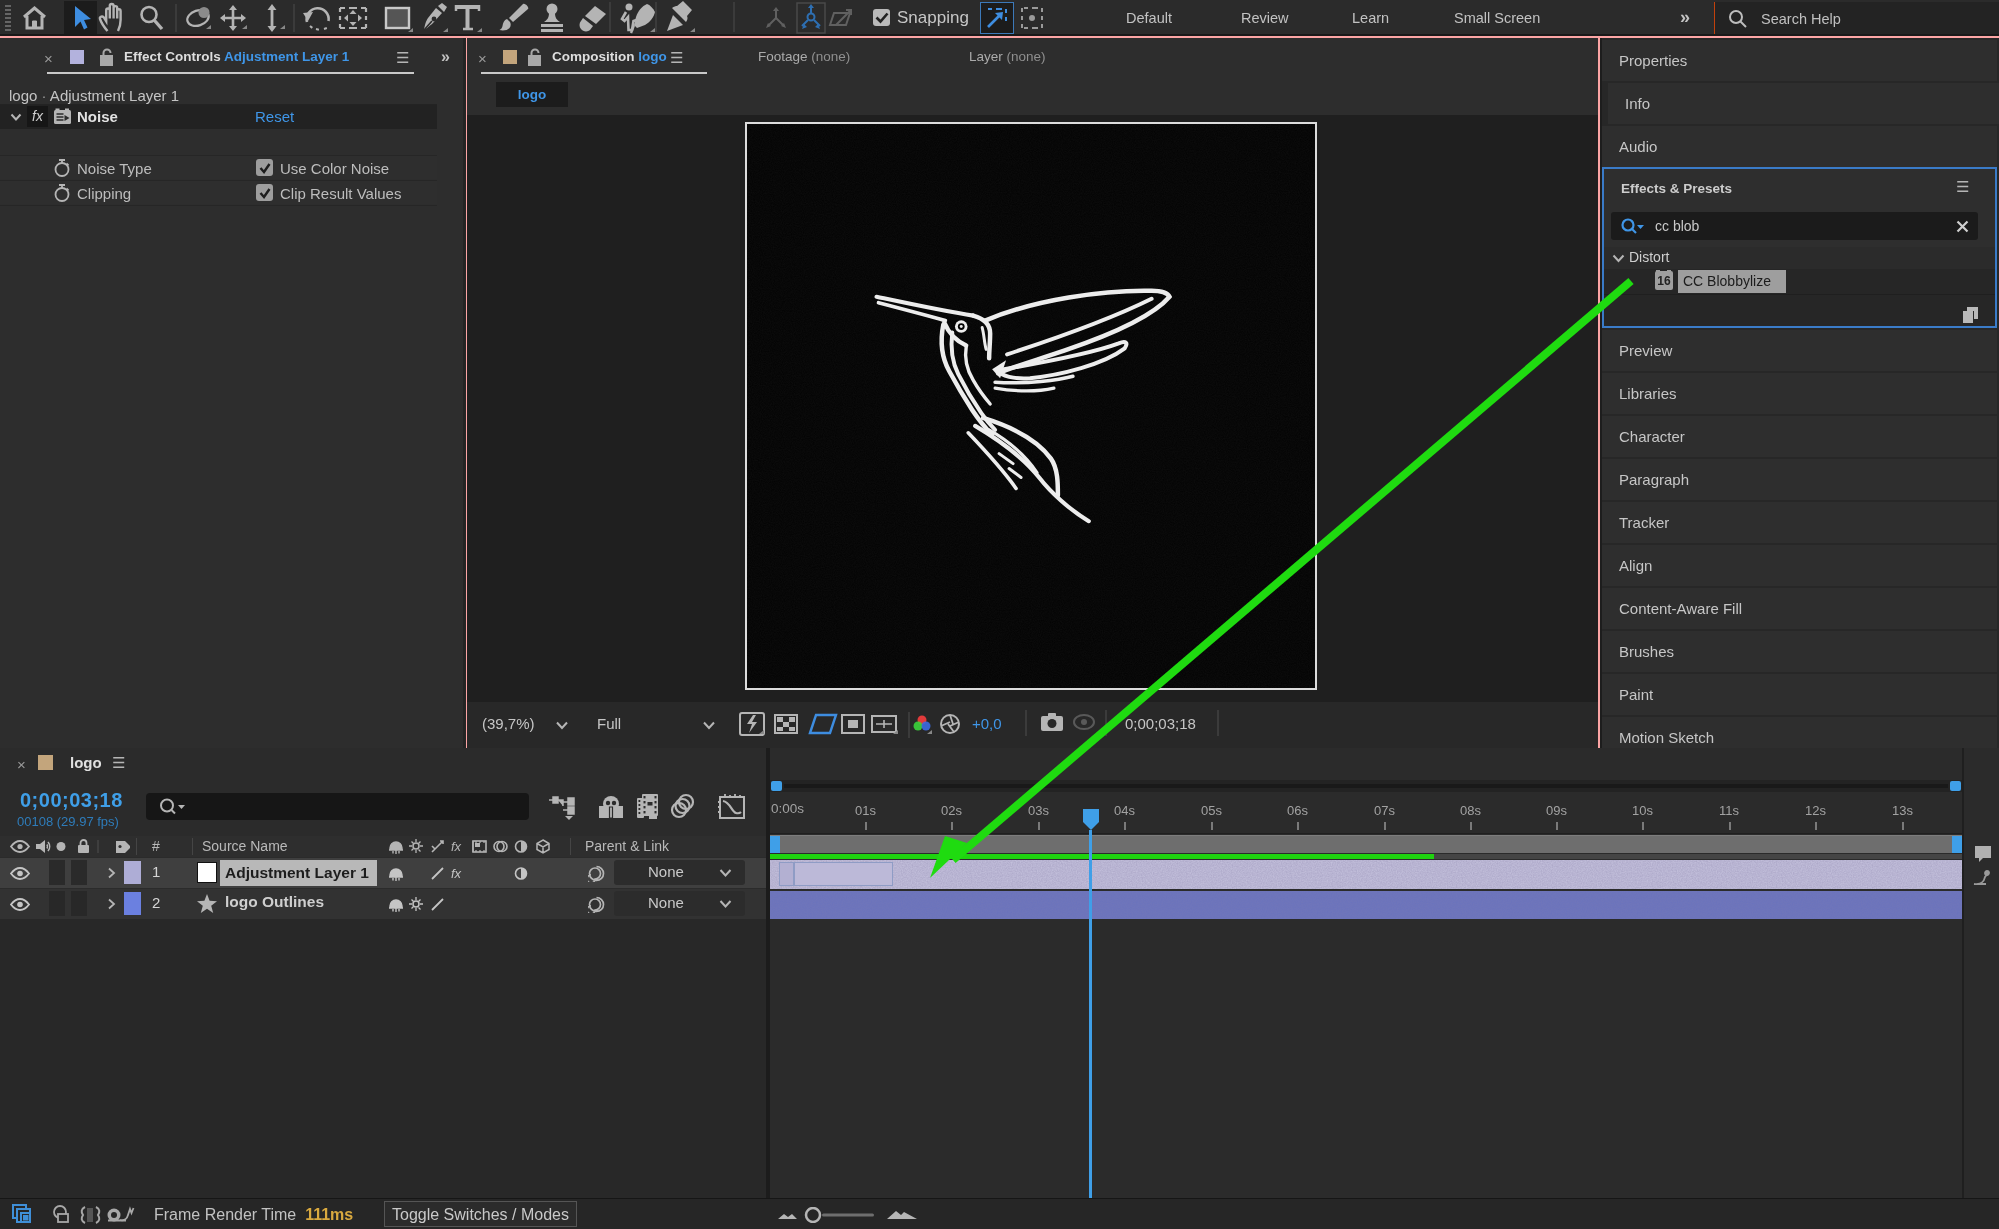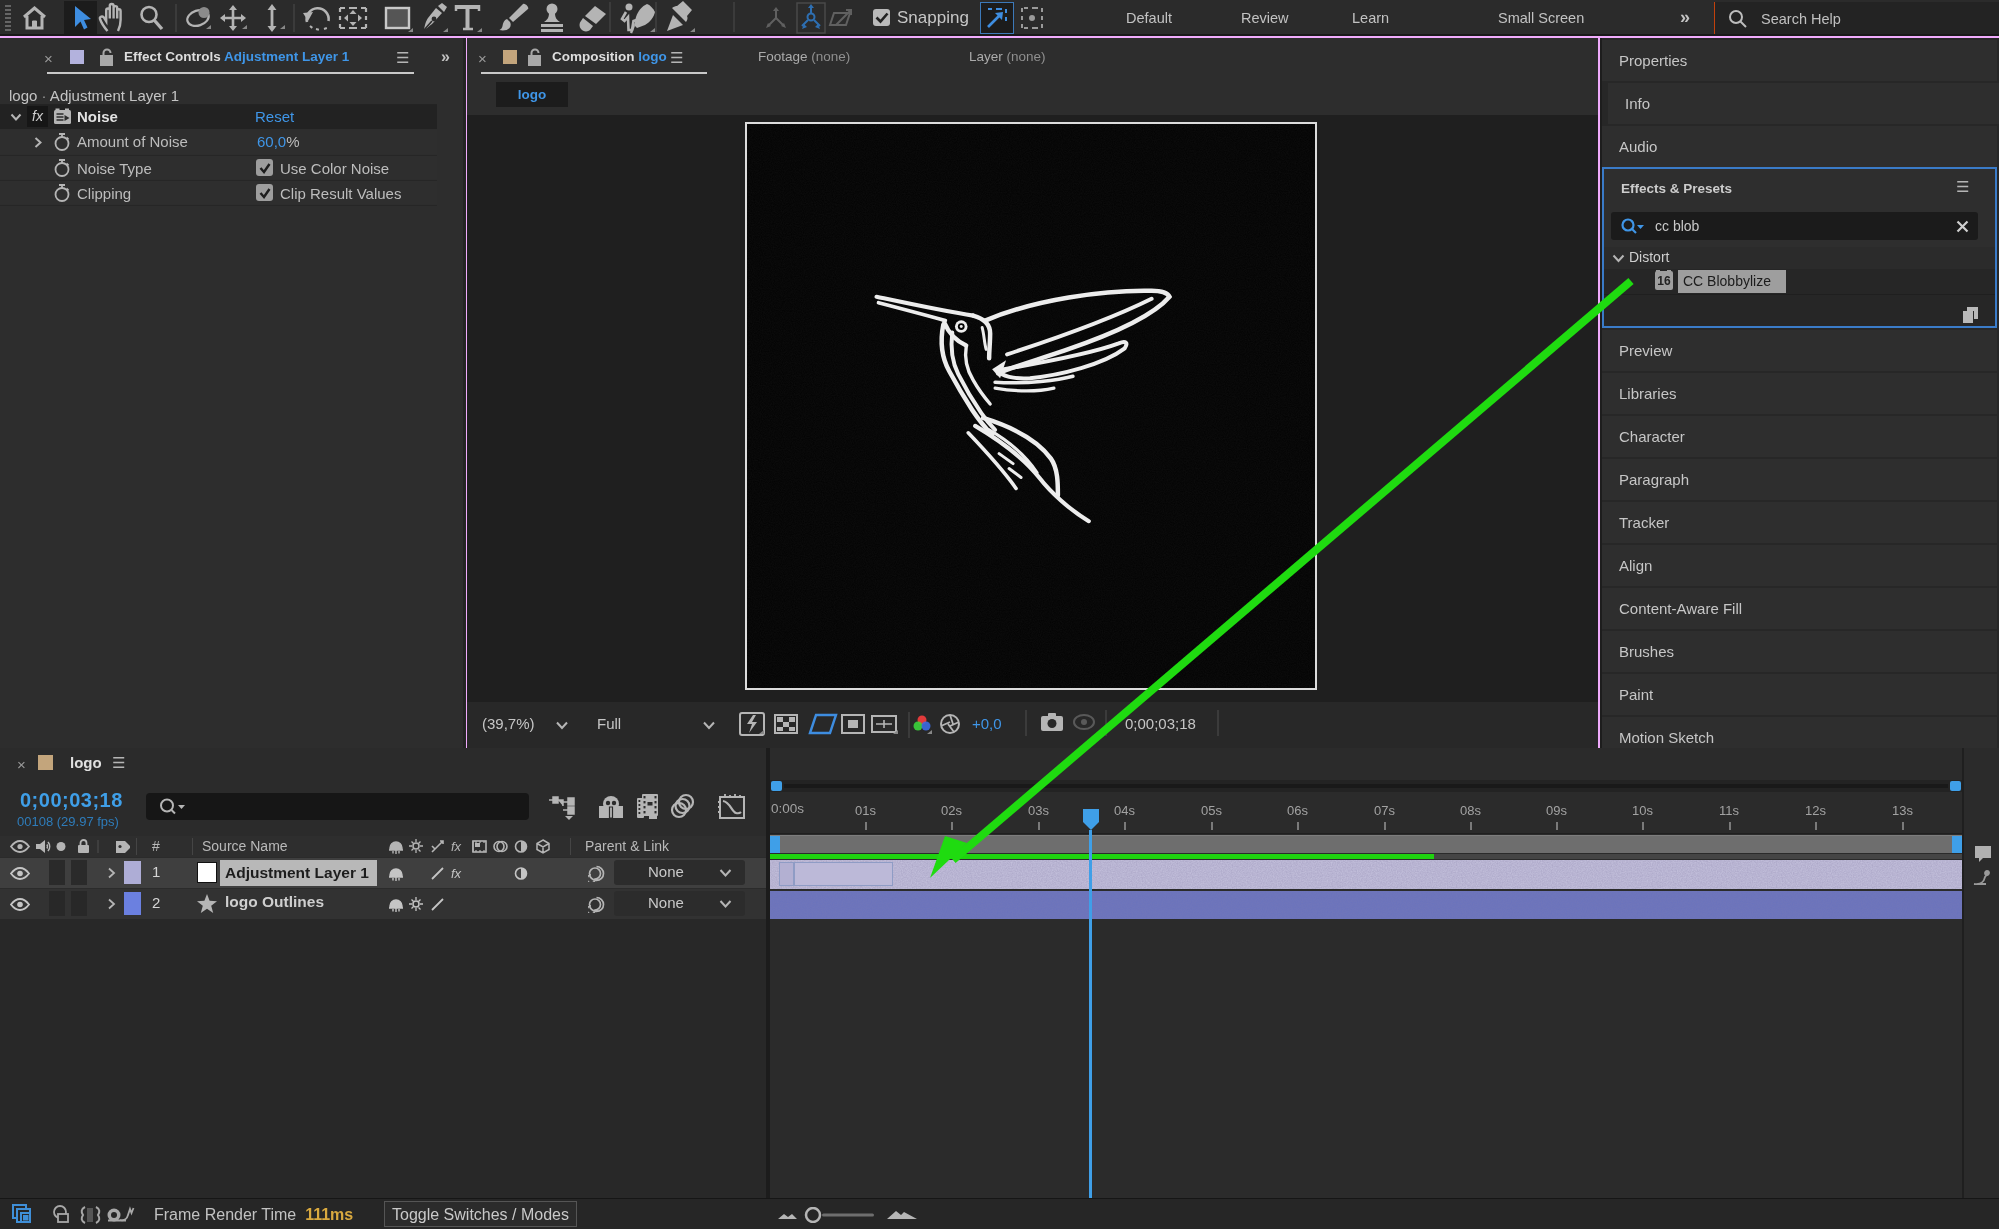--- a/index.html
+++ b/index.html
@@ -1,19 +1,19 @@
 <!DOCTYPE html>
 <html><head>
 <meta charset="utf-8">
 <style>
   * { margin:0; padding:0; box-sizing:border-box; }
   html,body { width:1999px; height:1229px; background:#2b2b2b; overflow:hidden; }
   body { font-family:"Liberation Sans", sans-serif; color:#c8c8c8; }
   .abs { position:absolute; }
-  #stage { position:relative; width:1999px; height:1229px; background:#f0abfc; overflow:hidden; }
+  #stage { position:relative; width:1999px; height:1229px; background:#fca5a5; overflow:hidden; }
   .rp { left:2px; width:395px; height:41px; background:#2e2e2e; line-height:41px; padding-left:17px; }
   .tl { top:11px; font-size:13px; }
   .tk { top:30px; width:2px; height:8px; background:#7a7a7a; }
 </style>
 </head>
 <body>
 <div id="stage">
 
   <div class="abs" id="toolbar" style="left:0;top:0;width:1999px;height:36px;background:#2b2b2b;border-bottom:2px solid #191919;">
     <div class="abs" style="left:64px;top:1px;width:33px;height:33px;background:#1c1c1c;"></div>
@@ -118,21 +118,21 @@
       <path d="M988 9 h4 M996 9 h6 M1006 9 v4 M1006 17 v4" stroke="#3e8de0" stroke-width="2"></path>
 
       <g stroke="#9a9a9a" stroke-width="2">
         <path d="M1024 8 h4 M1032 8 h6 M1042 8 v4 M1042 16 v4 M1042 24 v4 M1024 28 h4 M1032 28 h6 M1022 8 v4 M1022 16 v4 M1022 24 v4"></path>
         <circle cx="1032" cy="18" r="3" fill="#9a9a9a" stroke="none"></circle>
       </g>
     </svg>
     <div class="abs" style="left:1126px;top:10px;font-size:14.5px;color:#c2c2c2;">Default</div>
     <div class="abs" style="left:1241px;top:10px;font-size:14.5px;color:#c2c2c2;">Review</div>
     <div class="abs" style="left:1352px;top:10px;font-size:14.5px;color:#c2c2c2;">Learn</div>
-    <div class="abs" style="left:1454px;top:10px;font-size:14.5px;color:#c2c2c2;margin-left:44px;">Small Screen</div>
+    <div class="abs" style="left:1454px;top:10px;font-size:14.5px;color:#c2c2c2;">Small Screen</div>
     <div class="abs" style="left:1680px;top:7px;font-size:18px;color:#c2c2c2;font-weight:bold;">»</div>
     <div class="abs" style="left:1714px;top:2px;width:285px;height:32px;background:#232323;border-left:1px solid #c2410c;">
       <svg class="abs" style="left:12px;top:6px" width="22" height="22" viewBox="0 0 22 22" fill="none" stroke="#bdbdbd" stroke-width="2">
         <circle cx="9" cy="9" r="6"></circle>
           <path d="M13.5 13.5 L19 19"></path>
       </svg>
       <div class="abs" style="left:46px;top:9px;font-size:14.5px;color:#c0c0c0;">Search Help</div>
     </div>
   </div>
 
@@ -162,32 +162,20 @@
         <rect x="1" y="2" width="17" height="14" rx="1.5" fill="#b5b5b5"></rect>
         <rect x="2.5" y="0.5" width="4" height="3" fill="#b5b5b5"></rect>
           <rect x="12" y="0.5" width="4" height="3" fill="#b5b5b5"></rect>
         <path d="M3.5 6 h7 M3.5 9 h7 M3.5 12 h7" stroke="#2b2b2b" stroke-width="1.6"></path>
         <path d="M11.5 7 l5 3 -5 3 z" fill="#2b2b2b"></path>
       </svg>
       <div class="abs" style="left:77px;top:3px;font-size:15px;color:#e2e2e2;font-weight:bold;">Noise</div>
       <div class="abs" style="left:255px;top:3px;font-size:15px;color:#3f96e8;">Reset</div>
     </div>
 
-    <div class="abs" style="left:0;top:92px;width:437px;height:24px;background:#2e2e2e;">
-      <svg class="abs" style="left:33px;top:7px;" width="10" height="11" viewBox="0 0 10 11" fill="none" stroke="#b5b5b5" stroke-width="2">
-          <path d="M2.5 1 L7.5 5.5 L2.5 10"></path>
-        </svg>
-      <svg class="abs" style="left:53px;top:2px;" width="18" height="20" viewBox="0 0 18 20" fill="none" stroke="#b5b5b5" stroke-width="1.8">
-        <circle cx="9" cy="11.5" r="6.5"></circle>
-          <path d="M6 2 h6 M9 2 v3"></path>
-          <path d="M13.5 5.5 l2 2"></path>
-      </svg>
-      <div class="abs" style="left:77px;top:3px;font-size:15px;color:#bdbdbd;">Amount of Noise</div>
-      <div class="abs" style="left:257px;top:3px;font-size:15px;color:#3f96e8;">60,0<span style="color:#bdbdbd;">%</span></div>
-    </div>
 
     <div class="abs" style="left:0;top:117px;width:437px;height:24px;background:#2e2e2e;border-top:1px solid #262626;">
       <svg class="abs" style="left:53px;top:2px;" width="18" height="20" viewBox="0 0 18 20" fill="none" stroke="#b5b5b5" stroke-width="1.8">
         <circle cx="9" cy="11.5" r="6.5"></circle>
           <path d="M6 2 h6 M9 2 v3"></path>
           <path d="M13.5 5.5 l2 2"></path>
       </svg>
       <div class="abs" style="left:77px;top:4px;font-size:15px;color:#bdbdbd;">Noise Type</div>
       <div class="abs" style="left:256px;top:3px;width:17px;height:17px;background:#9d9d9d;border-radius:3px;"></div>
       <svg class="abs" style="left:258px;top:5px;" width="14" height="14" viewBox="0 0 14 14" fill="none" stroke="#1d1d1d" stroke-width="2.4">

